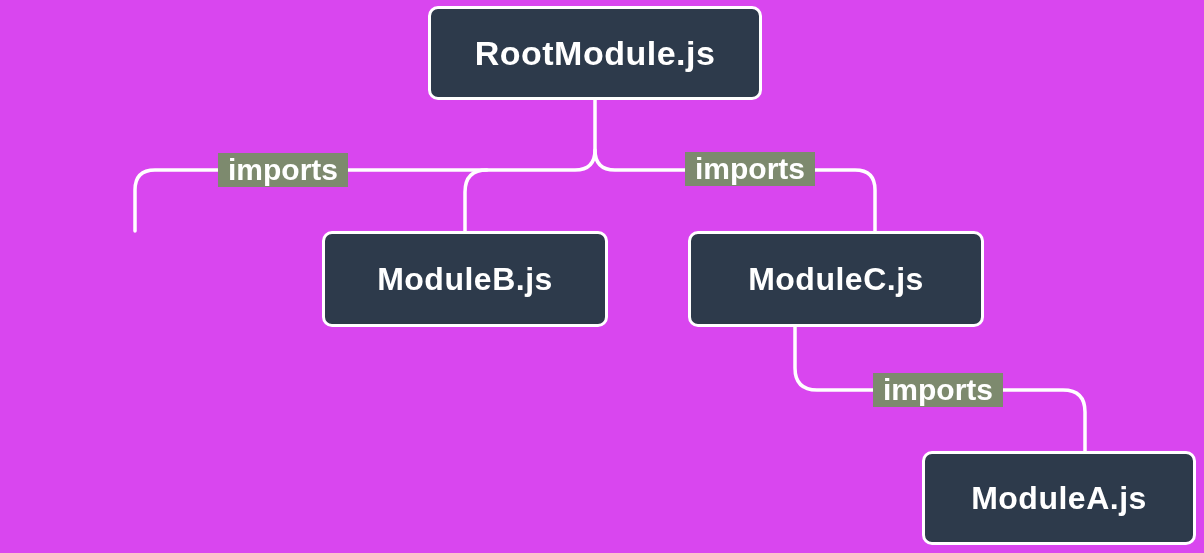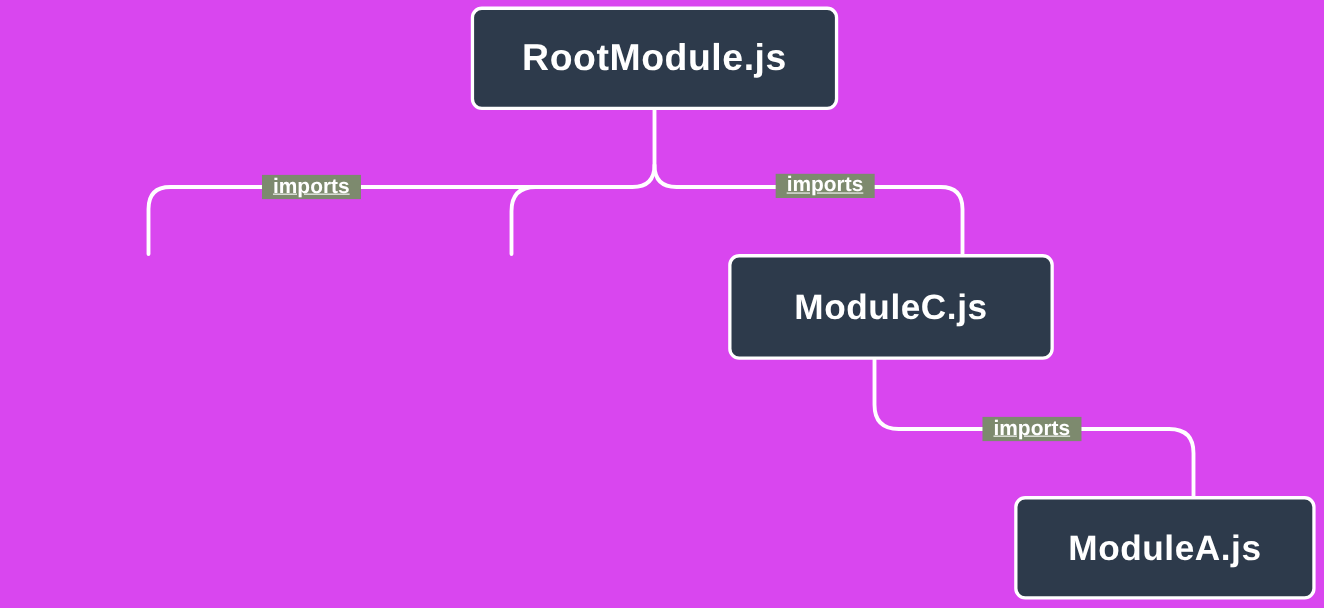--- a/index.html
+++ b/index.html
@@ -40,32 +40,31 @@
     box-sizing: border-box;
     color: #FFFFFF;
     font-weight: bold;
     font-size: 32px;
     letter-spacing: 0.5px;
     white-space: nowrap;
   }
   .node-root   { left: 428px; top: 6px;   width: 334px; height: 94px; font-size: 34px; }
   .node-a      { left: 2px;   top: 231px; width: 273px; height: 96px; }
   .node-b      { left: 322px; top: 231px; width: 286px; height: 96px; }
-  .node-c      { left: 662px; top: 231px; width: 296px; height: 96px; }
+  .node-c      { left: 688px; top: 231px; width: 296px; height: 96px; }
   .node-d      { left: 922px; top: 451px; width: 274px; height: 94px; }
   .edge-label {
     position: absolute;
     transform: translate(-50%, -50%);
     background: #7D8A6E;
     color: #FFFFFF;
     font-weight: bold;
-    font-size: 19px;
+    font-size: 30px;
     padding: 0 10px;
     white-space: nowrap;
-    text-decoration: underline;
   }
   .edge-label-left   { left: 283px; top: 170px; }
   .edge-label-right  { left: 750px; top: 169px; }
   .edge-label-bottom { left: 938px; top: 390px; }
 </style>
 </head>
 <body>
 
 <div class="diagram">
 
@@ -74,20 +73,23 @@
     <path d="M465,231 L465,192 Q465,170 487,170"></path>
     <path d="M595,150 Q595,170 615,170 L855,170 Q875,170 875,190 L875,231"></path>
     <path d="M795,327 L795,368 Q795,390 817,390 L1063,390 Q1085,390 1085,412 L1085,451"></path>
   </svg>
 
   <div class="node node-root">
     <span>RootModule.js</span>
   </div>
 
 
+  <div class="node node-b">
+    <span>ModuleB.js</span>
+  </div>
 
   <div class="node node-c">
     <span>ModuleC.js</span>
   </div>
 
   <div class="node node-d">
     <span>ModuleA.js</span>
   </div>
 
   <span class="edge-label edge-label-left">imports</span>

